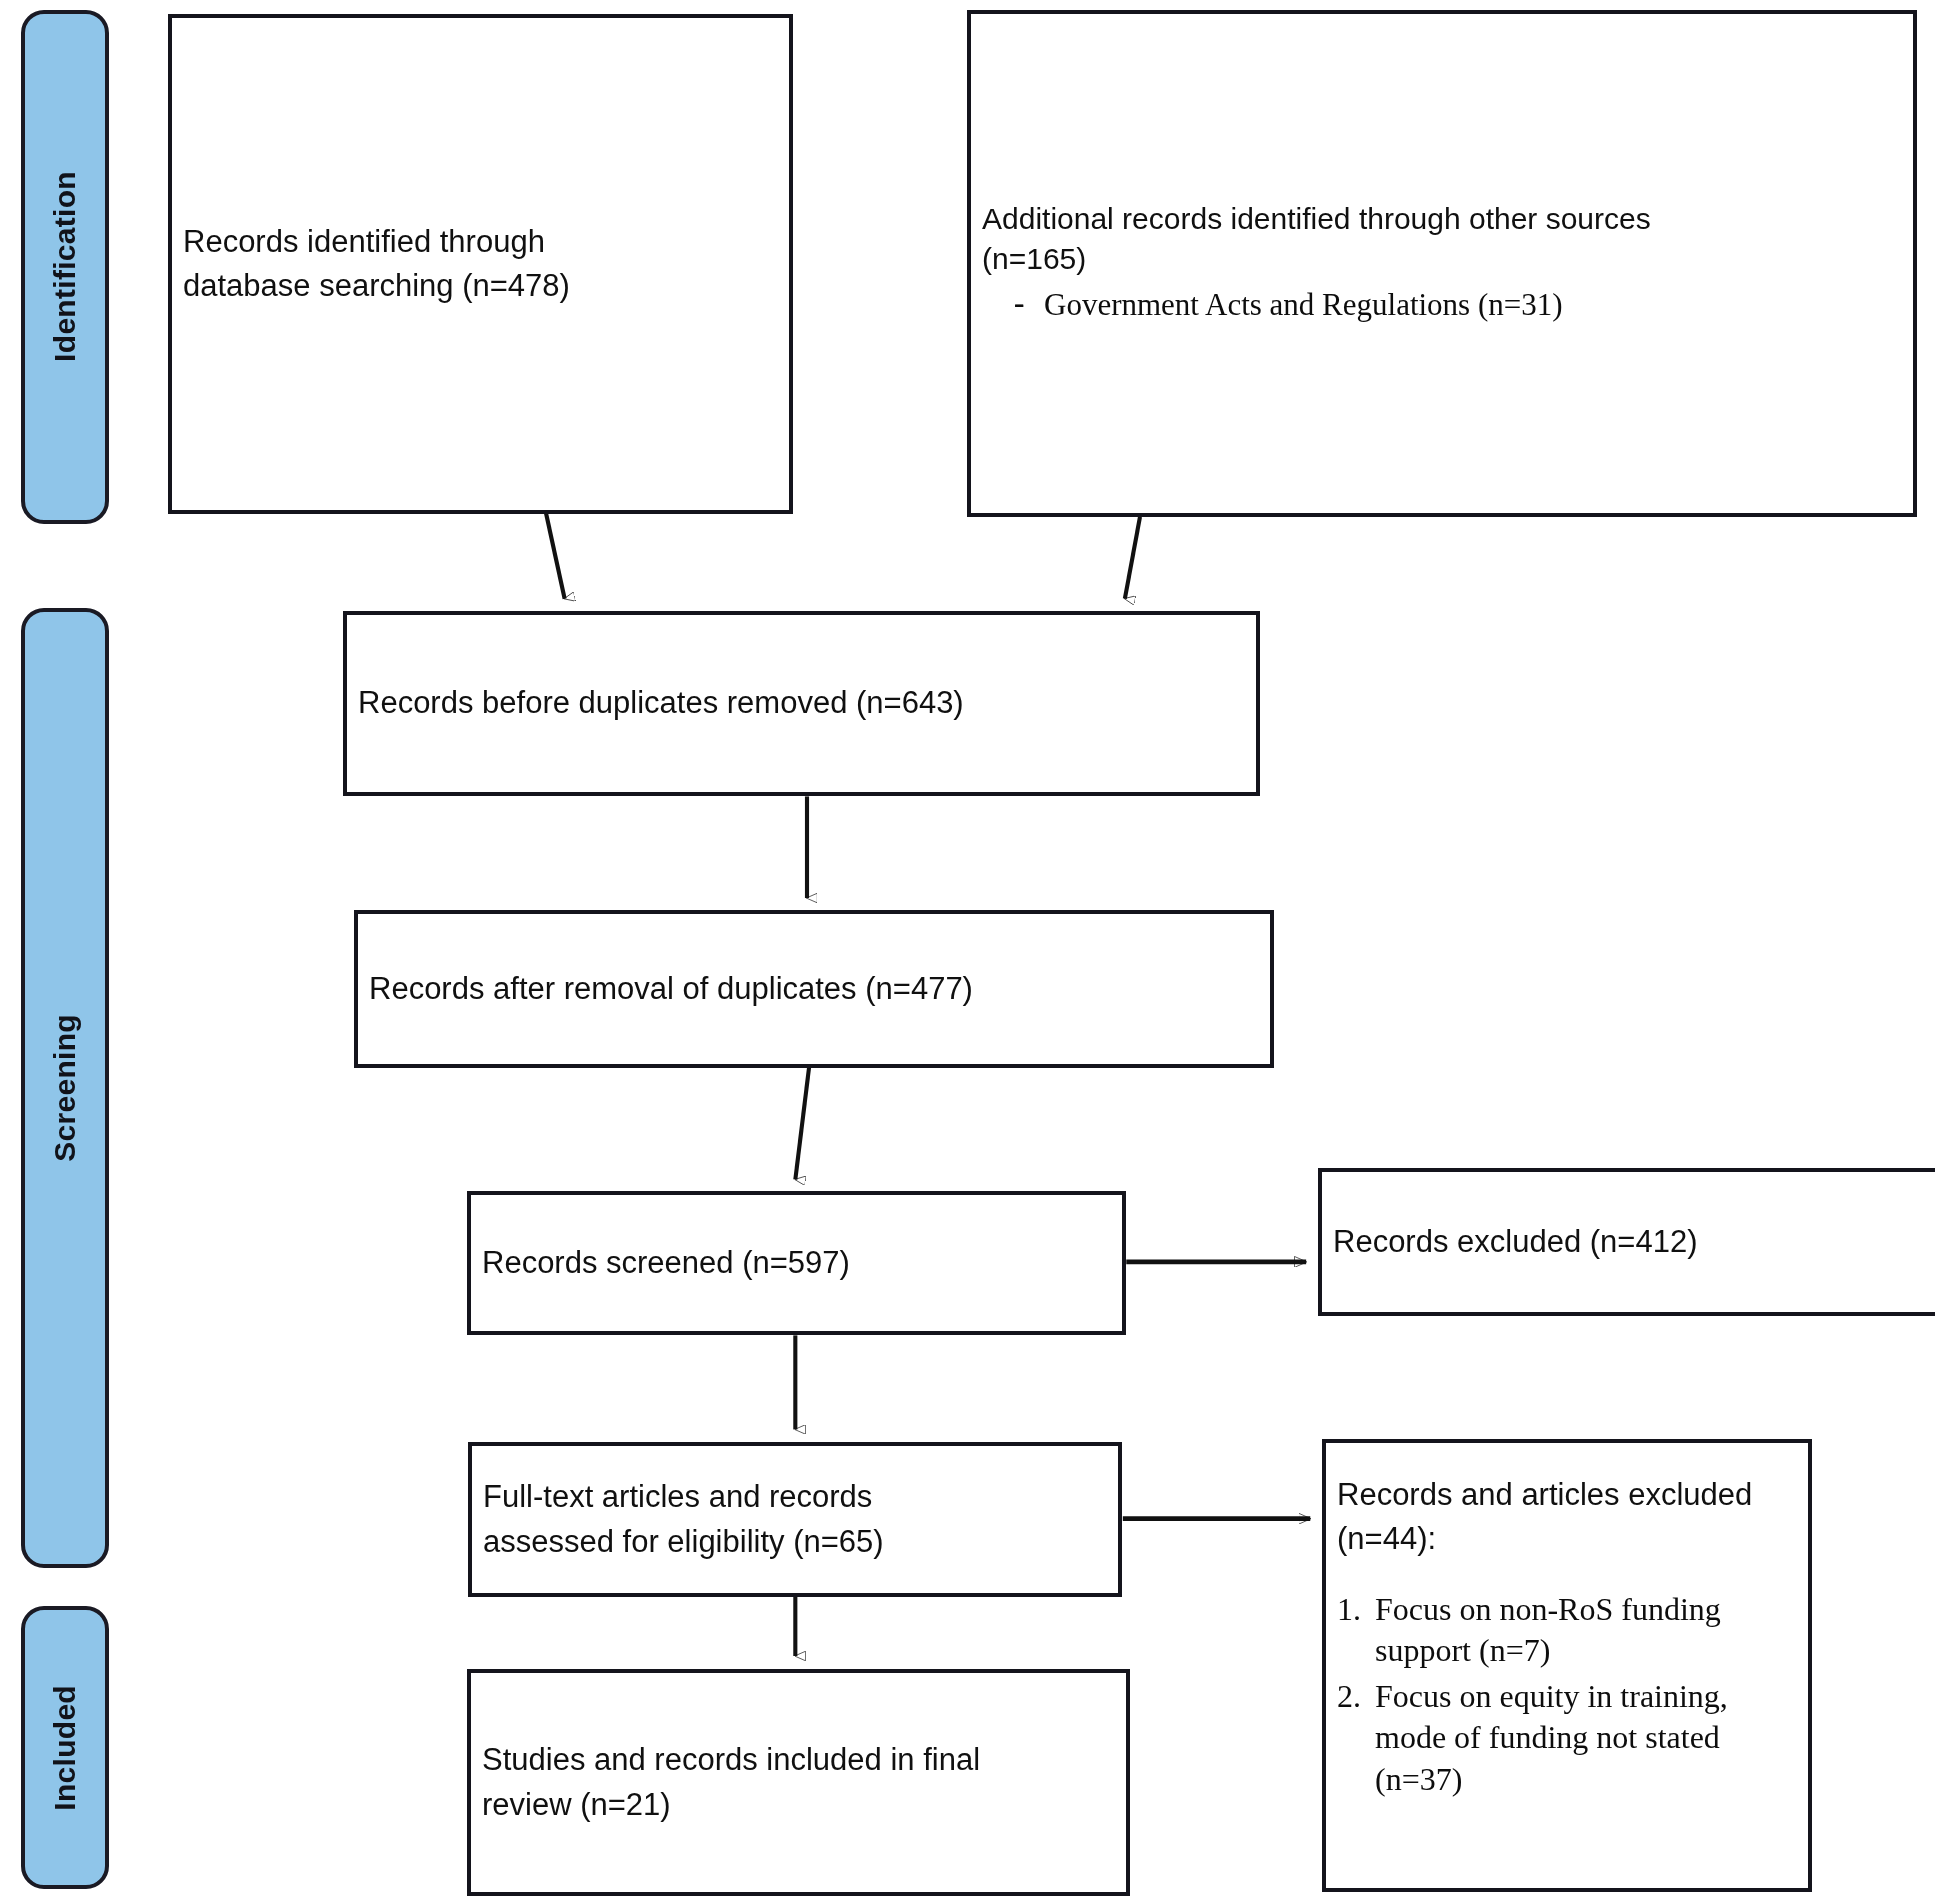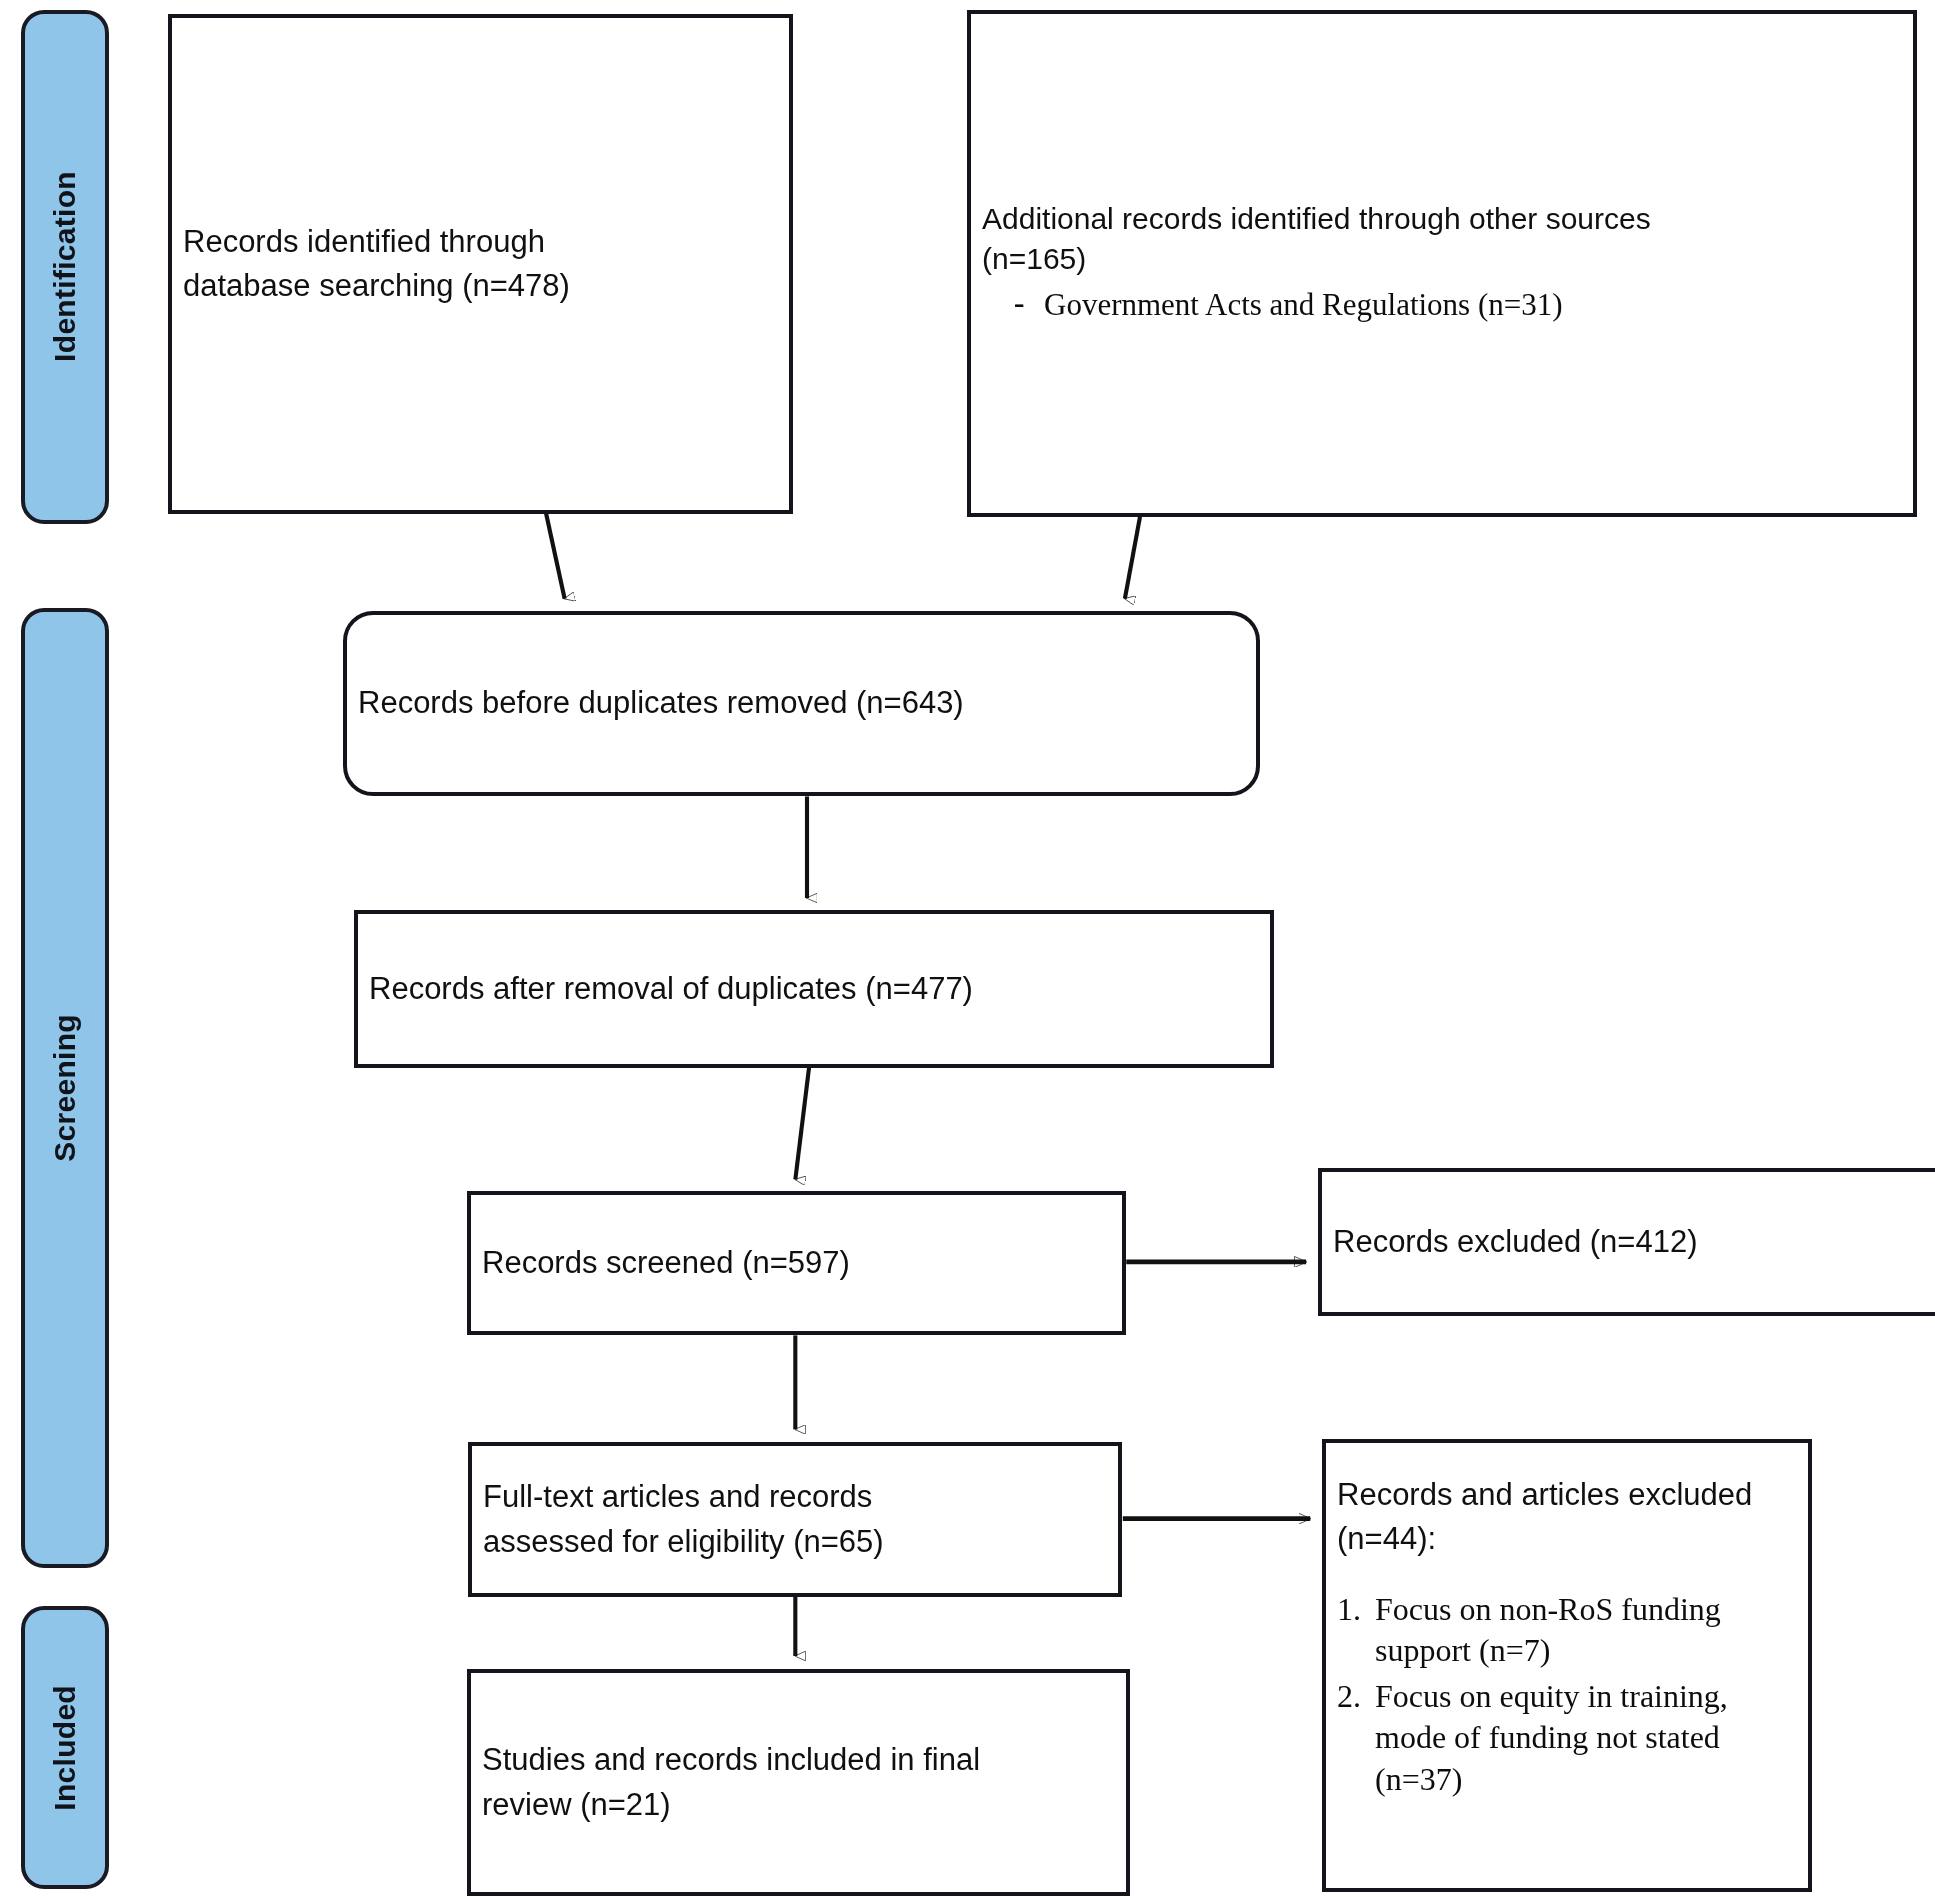--- a/index.html
+++ b/index.html
@@ -178,21 +178,21 @@
           <span class="dash">-</span>
         </li>
         <li>
           <span class="dash">-</span>
           <span>Government Acts and Regulations (n=31)</span>
         </li>
       </ul>
     </div>
   </div>
 
-  <div class="flow-box" style="left:343px; top:611px; width:917px; height:185px;border-radius:30px;">
+  <div class="flow-box" style="left:343px; top:611px; width:917px; height:185px;">
     <div class="box-text">Records before duplicates removed (n=643)</div>
   </div>
 
   <div class="flow-box" style="left:354px; top:910px; width:920px; height:158px;">
     <div class="box-text">Records after removal of duplicates (n=477)</div>
   </div>
 
   <div class="flow-box" style="left:467px; top:1191px; width:659px; height:144px;">
     <div class="box-text">Records screened (n=597)</div>
   </div>

